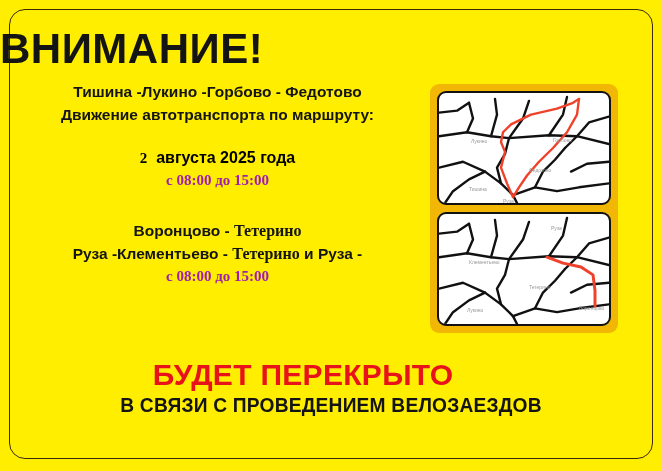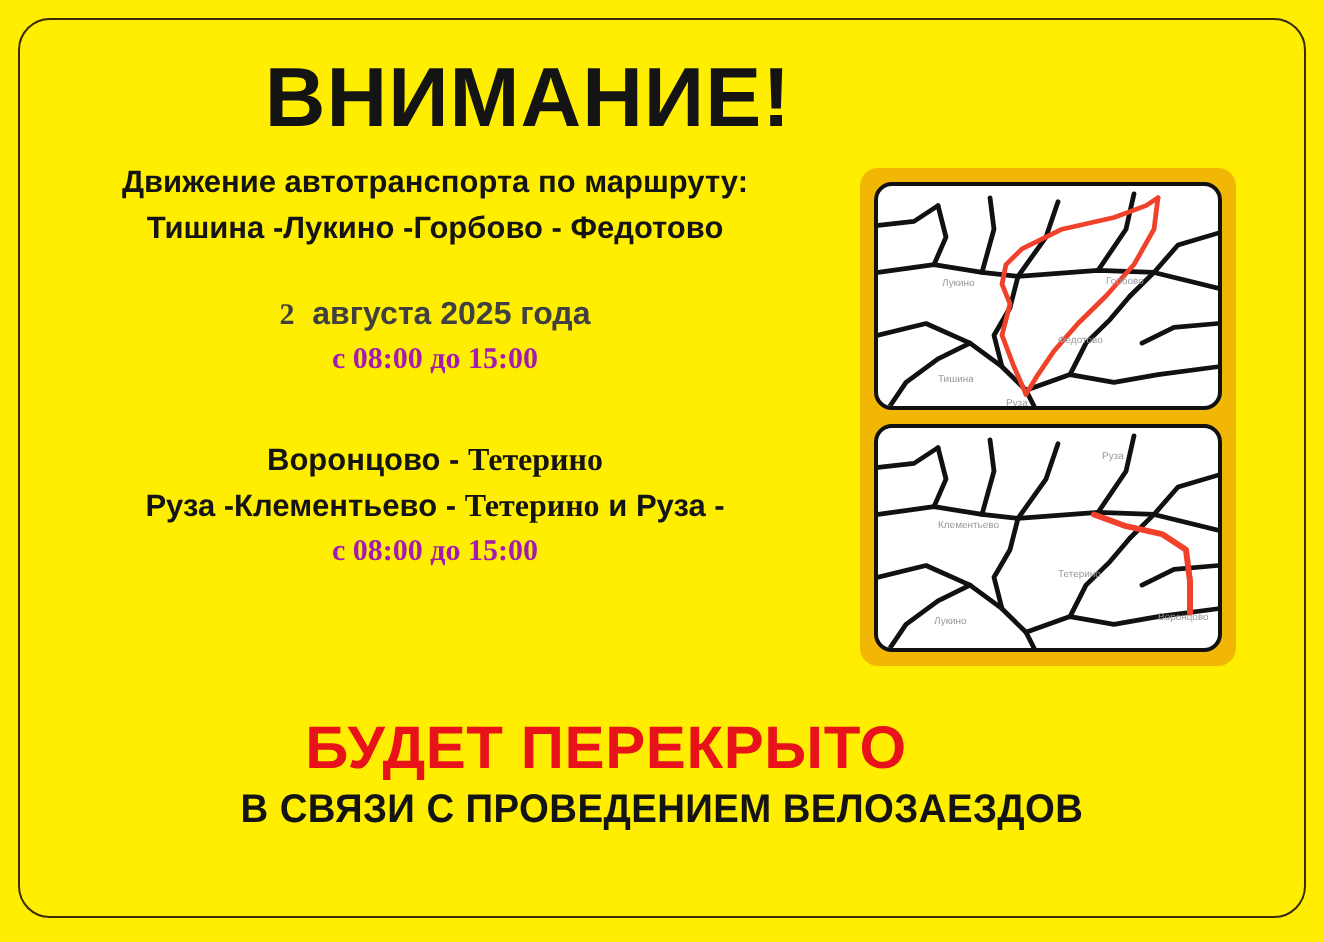--- a/index.html
+++ b/index.html
@@ -33,21 +33,21 @@
     border-radius: 16px;
     box-sizing: border-box;
     pointer-events: none;
   }
 
   .title {
     position: absolute;
     left: 0;
     top: 26px;
     width: 528px;
-    text-align: center;
+    text-align: left;
     font-size: 42px;
     line-height: 46px;
     font-weight: 700;
     color: #141414;
     letter-spacing: 0.5px;
     white-space: nowrap;
   }
 
   
   .notices {
@@ -74,21 +74,21 @@
     font-family: "Liberation Serif", serif;
     font-weight: 700;
     font-size: 16px;
   }
 
   .date-line {
     margin-top: 21px;
     font-size: 16px;
     line-height: 21px;
     font-weight: 700;
-    color: #404040;
+    color: #000000;
   }
   .date-line .daynum {
     font-family: "Liberation Serif", serif;
     font-size: 15px;
   }
 
   .time-line {
     margin-top: 2px;
     font-family: "Liberation Serif", serif;
     font-size: 15px;
@@ -157,22 +157,22 @@
 
 <div class="poster">
 
   <div class="poster-frame"></div>
 
   <div class="title">ВНИМАНИЕ!</div>
 
   <div class="notices">
 
     <div class="notice-block block-1">
+      <div class="route-line">Тишина -Лукино -Горбово - Федотово</div>
       <div class="route-line">Движение автотранспорта по маршруту:</div>
-      <div class="route-line">Тишина -Лукино -Горбово - Федотово</div>
       <div class="date-line"><span class="daynum">2</span>&nbsp; <span>августа 2025 года</span></div>
       <div class="time-line">с 08:00 до 15:00</div>
     </div>
 
     <div class="notice-block block-2">
       <div class="route-line"><span>Воронцово -  </span><span class="serif-name">Тетерино</span></div>
       <div class="route-line"><span>Руза -Клементьево - </span><span class="serif-name">Тетерино</span><span> и Руза -</span></div>
       <div class="time-line">с 08:00 до 15:00</div>
     </div>
 

